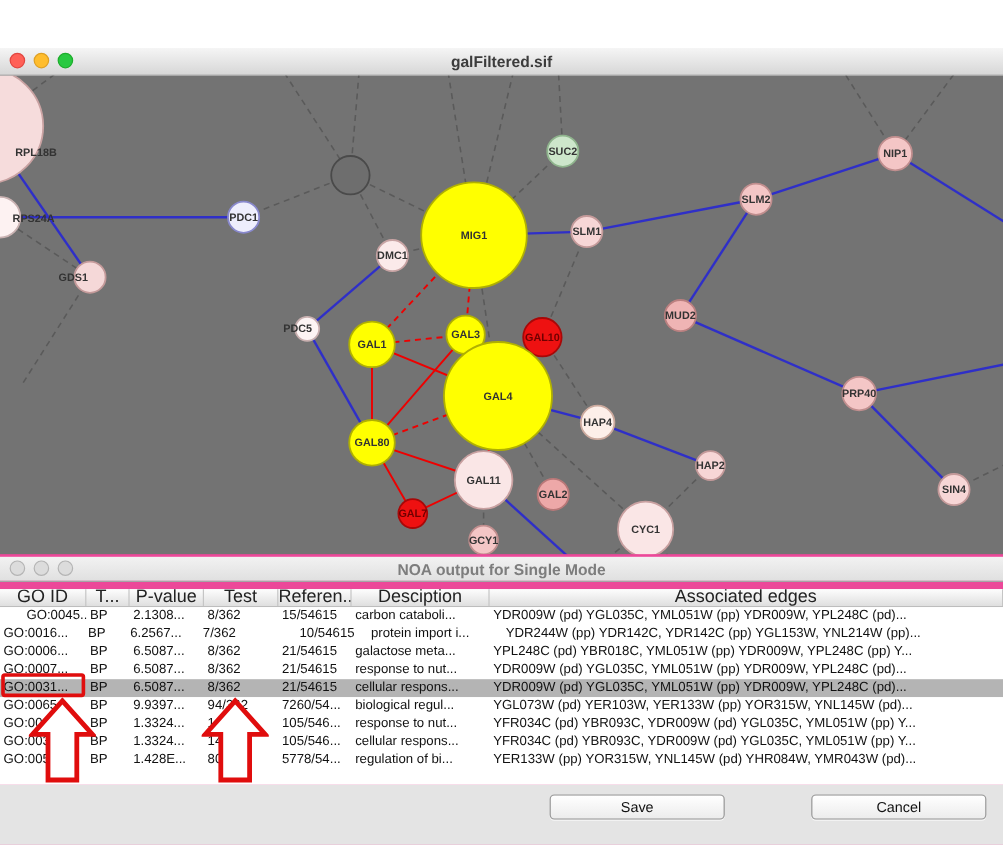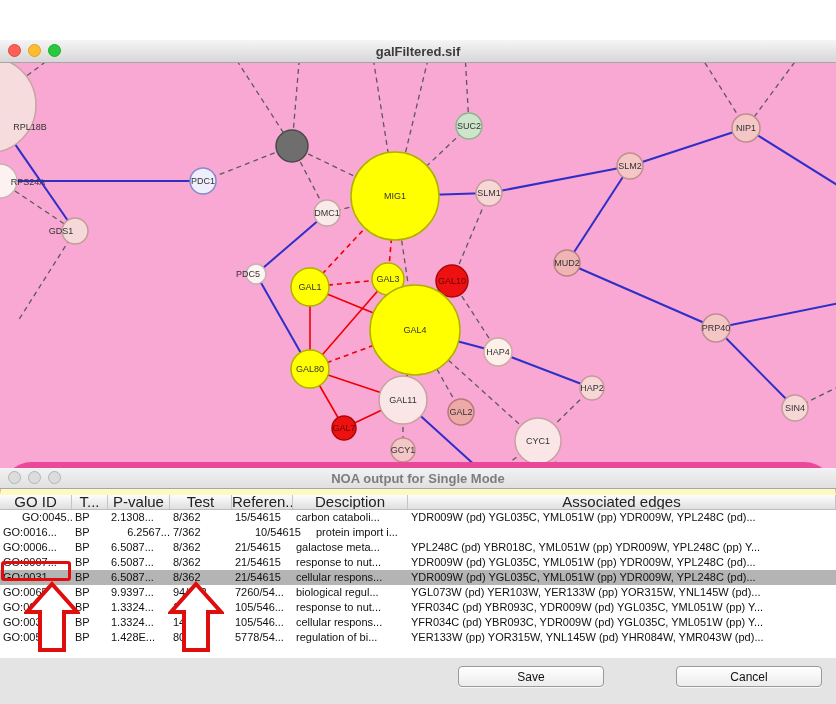--- a/index.html
+++ b/index.html
@@ -15,26 +15,26 @@
   .lights{position:absolute;left:8px;top:4px;display:flex;gap:7px;}
   .titlebar.inactive .lights{top:3px;}
   .light{width:13px;height:13px;border-radius:50%;box-sizing:border-box;}
   .light.red{background:#ff6057;border:1px solid #e14640;}
   .light.yellow{background:#ffbd2e;border:1px solid #dfa023;}
   .light.green{background:#28c940;border:1px solid #1dad2b;}
   .light.gray{background:#dcdcdc;border:1px solid #b4b4b4;}
 
   
   .net-window{position:absolute;top:0;left:0;width:836px;height:462px;margin-top:40px;}
-  .canvas{position:relative;width:836px;height:481px;background:#f9a8d4;overflow:hidden;}
+  .canvas{position:relative;width:836px;height:481px;background:#737373;overflow:hidden;font-weight:bold;}
   .canvas svg text{font-family:"Liberation Sans",sans-serif;}
 
   
-  .noa-window{position:absolute;top:462px;left:0;width:836px;height:242px;background:#fef9c3;
-              border-top:6px solid #ec4899;box-sizing:border-box;border-radius:32px;}
+  .noa-window{position:absolute;top:462px;left:0;width:836px;height:242px;background:#ec4899;
+              border-top:2px solid #ec4899;box-sizing:border-box;}
   .noa-table{position:absolute;top:27px;left:0;width:836px;height:163px;background:#ffffff;}
   .thead{display:flex;height:15px;background:linear-gradient(#fdfdfd,#dfdfdf);
          border-bottom:1px solid #bdbdbd;box-sizing:border-box;}
   .th{font-size:15px;line-height:14px;text-align:center;color:#222;border-right:1px solid #c5c5c5;
       box-sizing:border-box;overflow:hidden;white-space:nowrap;}
   .tr{display:flex;height:15px;background:#ffffff;}
   .tr.selected{background:#b4b4b4;}
   .td{font-size:11px;line-height:15px;color:#111;padding-left:3px;box-sizing:border-box;
       overflow:hidden;white-space:nowrap;}
   .buttonbar{position:absolute;top:190px;left:0;width:836px;height:52px;background:#e4e4e4;}
@@ -262,24 +262,25 @@
             <div class="td" style="width: 36px;">BP</div>
             <div class="td" style="width: 62px;">2.1308...</div>
             <div class="td" style="width: 62px;">8/362</div>
             <div class="td" style="width: 61px;">15/54615</div>
             <div class="td" style="width: 115px;">carbon cataboli...</div>
             <div class="td" style="width: 428px;">YDR009W (pd) YGL035C, YML051W (pp) YDR009W, YPL248C (pd)...</div>
           </div>
           <div class="tr">
             <div class="td" style="width: 72px;">GO:0016...</div>
             <div class="td" style="width: 36px;">BP</div>
-            <div class="td" style="width: 62px; text-align: right;">6.2567...</div>
+            <div class="td" style="width: 62px;">6.2567...</div>
             <div class="td" style="width: 62px;">7/362</div>
             <div class="td" style="width: 61px; margin-left: 20px;">10/54615</div>
             <div class="td" style="width: 115px;">protein import i...</div>
+            <div class="td" style="width: 428px;">YDR244W (pp) YDR142C, YDR142C (pp) YGL153W, YNL214W (pp)...</div>
           </div>
           <div class="tr">
             <div class="td" style="width: 72px;">GO:0006...</div>
             <div class="td" style="width: 36px;">BP</div>
             <div class="td" style="width: 62px;">6.5087...</div>
             <div class="td" style="width: 62px;">8/362</div>
             <div class="td" style="width: 61px;">21/54615</div>
             <div class="td" style="width: 115px;">galactose meta...</div>
             <div class="td" style="width: 428px;">YPL248C (pd) YBR018C, YML051W (pp) YDR009W, YPL248C (pp) Y...</div>
           </div>

